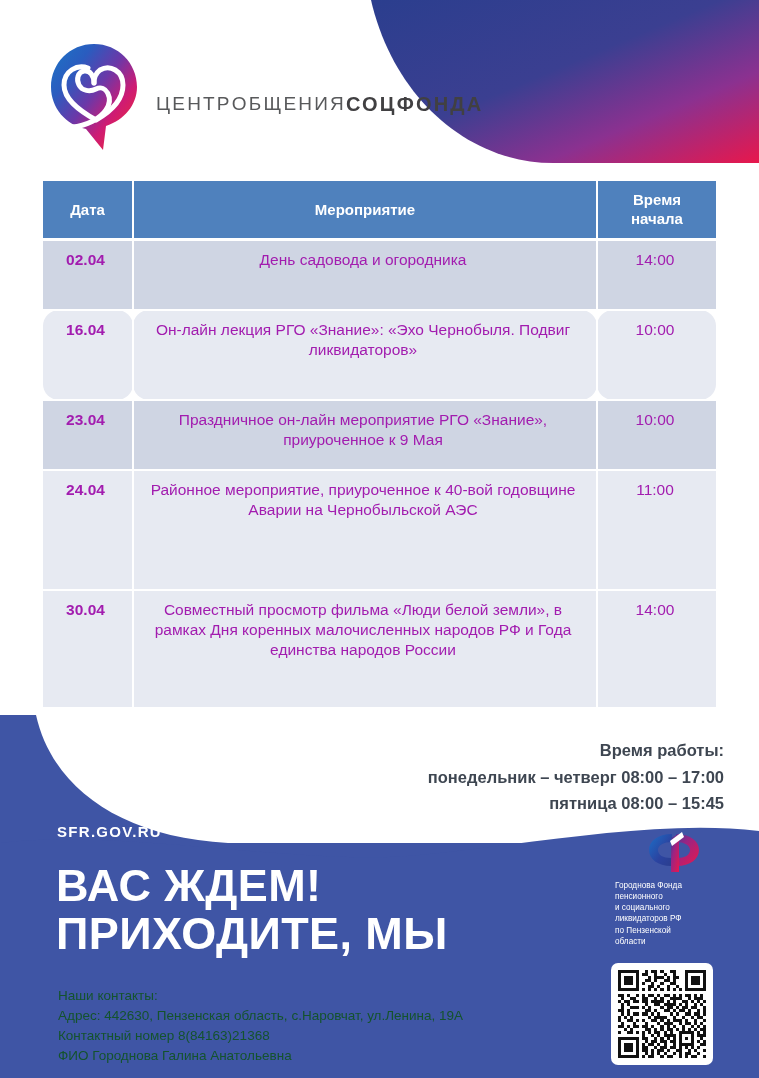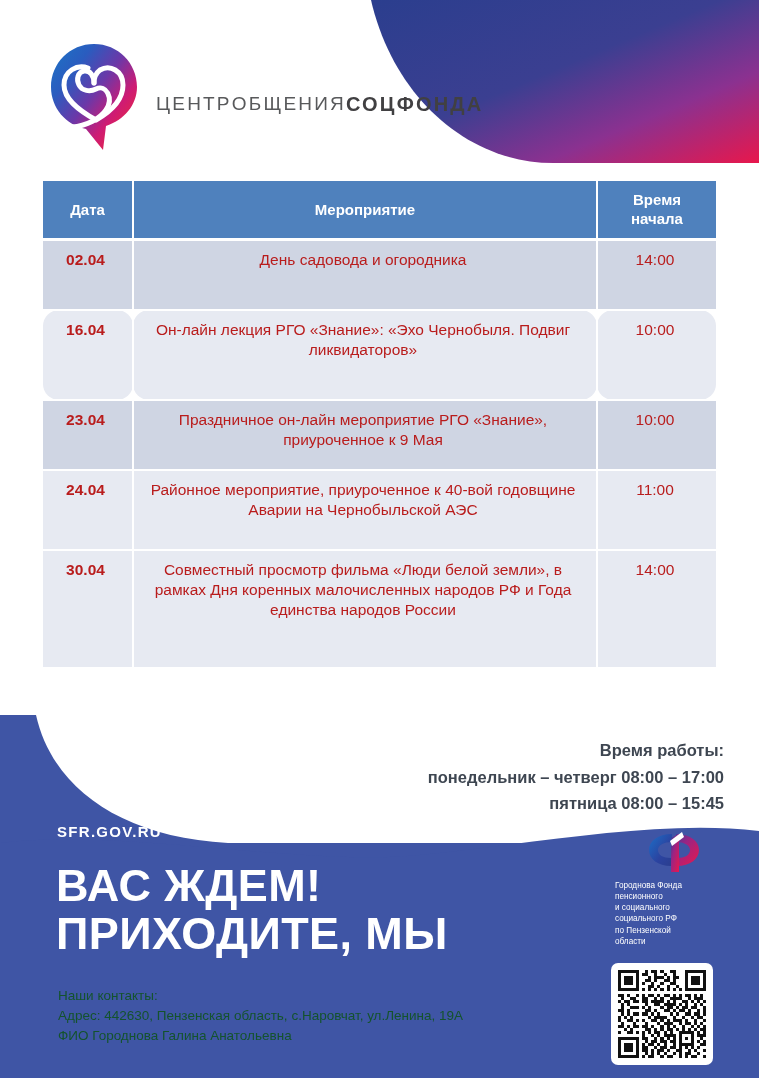--- a/index.html
+++ b/index.html
@@ -107,21 +107,21 @@
     vertical-align: middle;
     border-left: 2px solid #ffffff;
     border-right: 2px solid #ffffff;
     border-bottom: 3px solid #ffffff;
   }
   .sched-table thead th.th-date { border-left: none; }
   .sched-table thead th.th-time { border-right: none; }
 
   .sched-table tbody td {
     font-size: 15.5px;
-    color: #b91c1c;
+    color: #a21caf;
     vertical-align: top;
     padding: 9px 12px 8px 8px;
     border-left: 2px solid #ffffff;
     border-right: 2px solid #ffffff;
     border-bottom: 2px solid #ffffff;
     line-height: 1.30;
   }
   .sched-table tbody td.td-date {
     border-left: none;
     font-weight: bold;
@@ -134,21 +134,21 @@
     text-align: center;
   }
   tr.shade-dark td { background: #CFD5E3; }
   tr.shade-light td { background: #E7EAF2; }
 
   
   tr.h1 td { height: 70px; }
   tr.h2 td { height: 36px; }
   tr.h3 td { height: 90px; border-radius: 16px; }
   tr.h4 td { height: 70px; }
-  tr.h5 td { height: 80px; }
+  tr.h5 td { height: 120px; }
   tr.h6 td { height: 118px; }
 
   
   .hours-block {
     position: absolute;
     right: 35px;
     top: 737px;
     text-align: right;
     z-index: 4;
   }
@@ -370,20 +370,21 @@
   <div class="url-text">SFR.GOV.RU</div>
 
   <div class="slogan">
     <div class="slogan-line">ВАС ЖДЕМ!</div>
     <div class="slogan-line">ПРИХОДИТЕ, МЫ</div>
   </div>
 
   <div class="contacts">
     <div class="contacts-line">Наши контакты:</div>
     <div class="contacts-line">Адрес: 442630, Пензенская область, с.Наровчат, ул.Ленина, 19А</div>
+    <div class="contacts-line">Контактный номер  8(84163)21368</div>
     <div class="contacts-line">ФИО  Городнова Галина Анатольевна</div>
   </div>
 
   <div class="sfr-block">
     <div class="sfr-mark">
       <svg width="56" height="46" viewBox="0 0 56 46" xmlns="http://www.w3.org/2000/svg">
         <defs>
           <linearGradient id="sfrG1" x1="0" y1="0" x2="1" y2="1">
             <stop offset="0%" stop-color="#1C6FC7"></stop>
             <stop offset="60%" stop-color="#2B43A0"></stop>
@@ -405,21 +406,21 @@
 
         <path d="M 25 10 L 33 6 L 33 44 L 25 44 Z" fill="url(#sfrG2)"></path>
 
         <path d="M 24 13 L 36 4 L 38 9 L 26 18 Z" fill="#ffffff"></path>
       </svg>
     </div>
     <div class="sfr-caption">
       <div>Городнова Фонда</div>
       <div>пенсионного</div>
       <div>и социального</div>
-      <div>социального РФ</div>
+      <div>ликвидаторов РФ</div>
       <div>по Пензенской</div>
       <div>области</div>
     </div>
   </div>
 
   <div class="qr-wrap">
     <svg viewBox="0 0 29 29" xmlns="http://www.w3.org/2000/svg" shape-rendering="crispEdges">
       <rect width="29" height="29" fill="#ffffff"></rect>
       <g fill="#111111">
 

